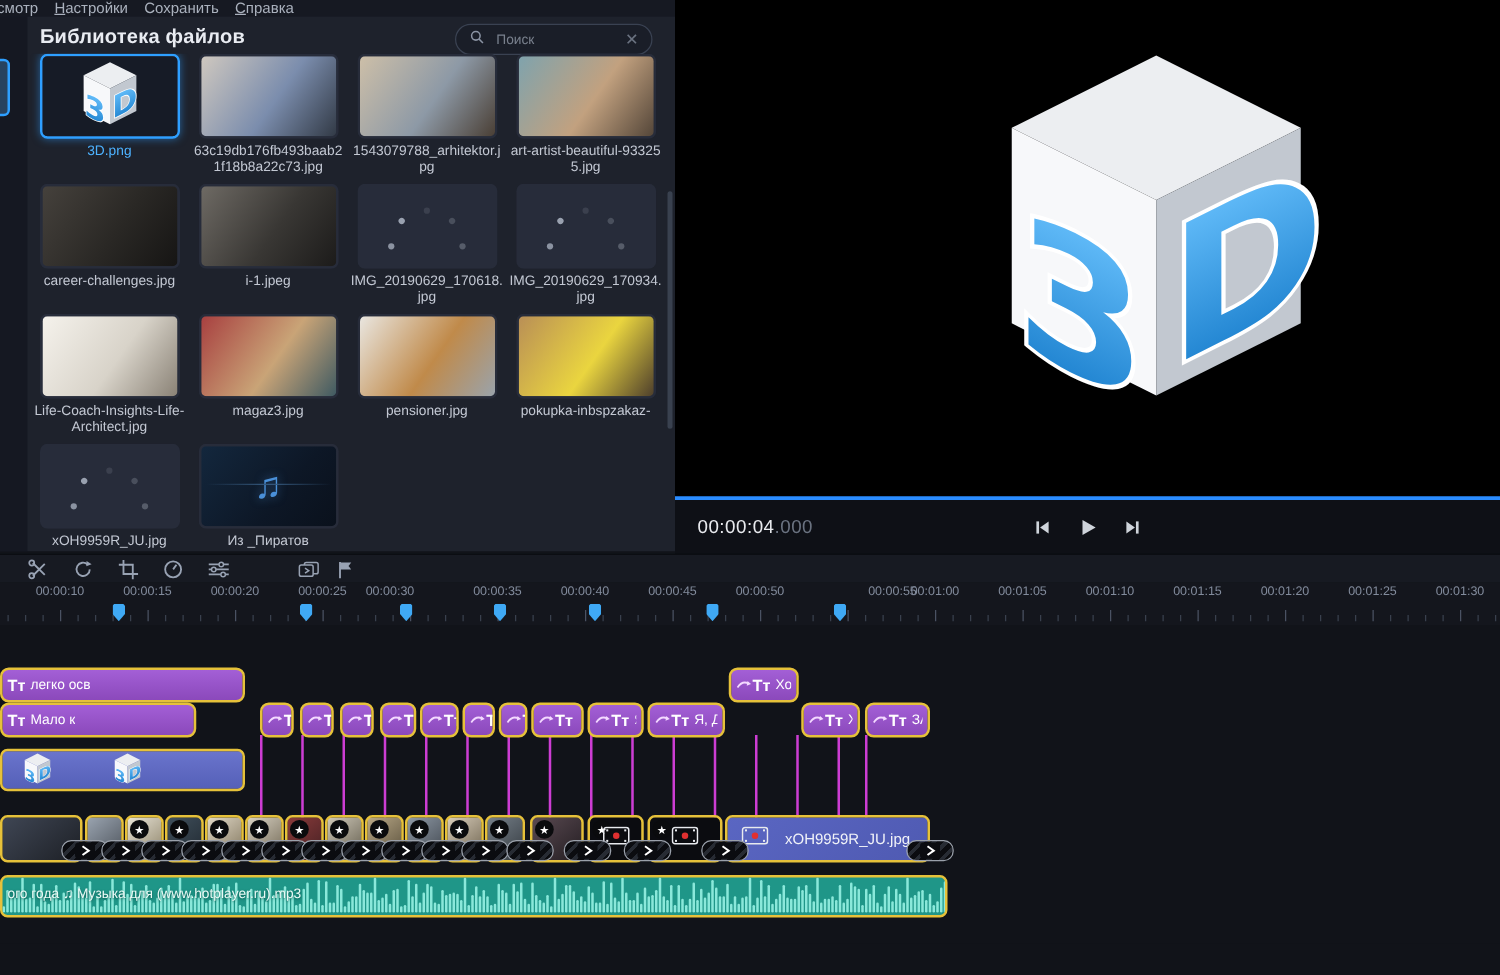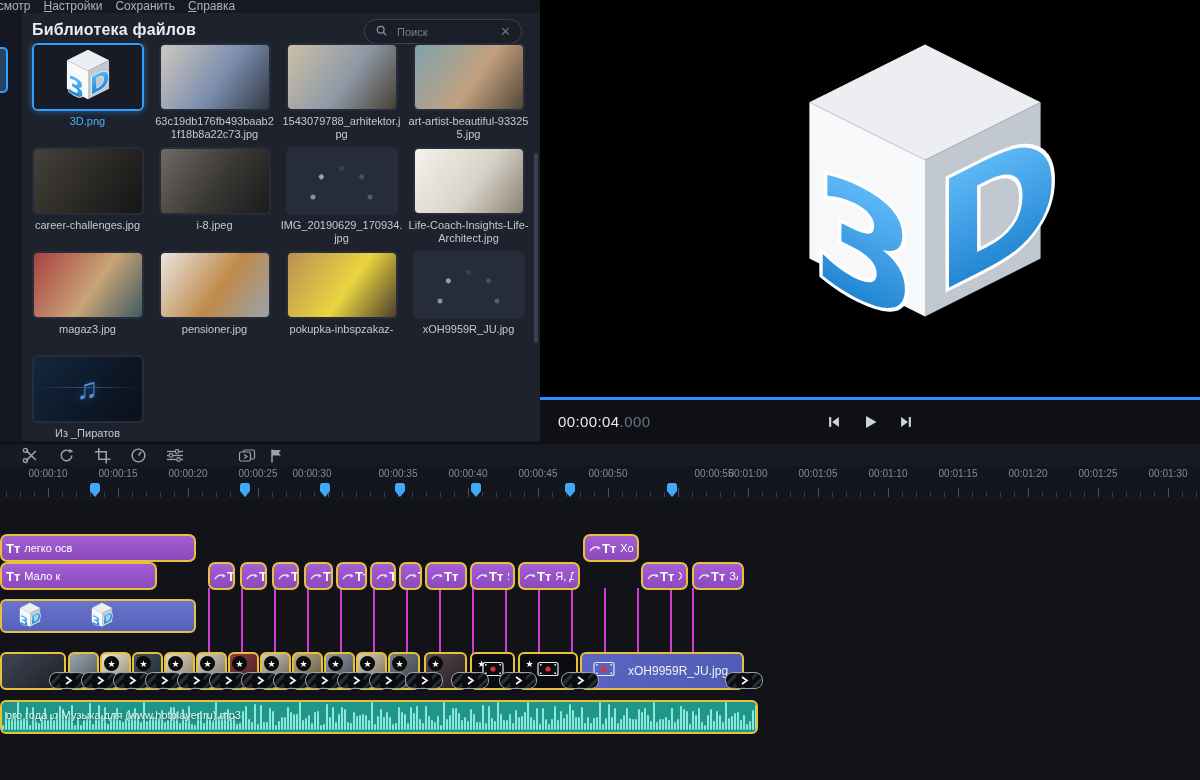--- a/index.html
+++ b/index.html
@@ -147,21 +147,35 @@
         <div class="lib-item">
           <div class="thumb">
             <div class="photo-fill" style="background: linear-gradient(125deg, rgb(69, 65, 60), rgb(42, 40, 37) 55%, rgb(22, 21, 20));"></div>
           </div>
           <div class="thumb-label">career-challenges.jpg</div>
         </div>
         <div class="lib-item">
           <div class="thumb">
             <div class="photo-fill" style="background: linear-gradient(125deg, rgb(110, 106, 100), rgb(57, 55, 52) 55%, rgb(28, 27, 26));"></div>
           </div>
-          <div class="thumb-label">i-8.jpeg</div>
+          <div class="thumb-label">i-1.jpeg</div>
+        </div>
+        <div class="lib-item">
+          <div class="thumb">
+            <div class="spinner">
+              <i style="transform: rotate(0deg) translateY(-13px); transform-origin: 2.5px 18px; left: 15.5px; top: 15.5px; opacity: 0.15;"></i>
+              <i style="transform: rotate(45deg) translateY(-13px); transform-origin: 2.5px 18px; left: 15.5px; top: 15.5px; opacity: 0.25;"></i>
+              <i style="transform: rotate(90deg) translateY(-13px); transform-origin: 2.5px 18px; left: 15.5px; top: 15.5px; opacity: 0.35;"></i>
+              <i style="transform: rotate(135deg) translateY(-13px); transform-origin: 2.5px 18px; left: 15.5px; top: 15.5px; opacity: 0.45;"></i>
+              <i style="transform: rotate(225deg) translateY(-13px); transform-origin: 2.5px 18px; left: 15.5px; top: 15.5px; opacity: 0.65;"></i>
+              <i style="transform: rotate(270deg) translateY(-13px); transform-origin: 2.5px 18px; left: 15.5px; top: 15.5px; opacity: 0.75;"></i>
+              <i style="transform: rotate(315deg) translateY(-13px); transform-origin: 2.5px 18px; left: 15.5px; top: 15.5px; opacity: 0.85;"></i>
+            </div>
+          </div>
+          <div class="thumb-label">IMG_20190629_170618.jpg</div>
         </div>
         <div class="lib-item">
           <div class="thumb">
             <div class="spinner">
               <i style="transform: rotate(0deg) translateY(-13px); transform-origin: 2.5px 18px; left: 15.5px; top: 15.5px; opacity: 0.15;"></i>
               <i style="transform: rotate(45deg) translateY(-13px); transform-origin: 2.5px 18px; left: 15.5px; top: 15.5px; opacity: 0.25;"></i>
               <i style="transform: rotate(90deg) translateY(-13px); transform-origin: 2.5px 18px; left: 15.5px; top: 15.5px; opacity: 0.35;"></i>
               <i style="transform: rotate(135deg) translateY(-13px); transform-origin: 2.5px 18px; left: 15.5px; top: 15.5px; opacity: 0.45;"></i>
               <i style="transform: rotate(225deg) translateY(-13px); transform-origin: 2.5px 18px; left: 15.5px; top: 15.5px; opacity: 0.65;"></i>
               <i style="transform: rotate(270deg) translateY(-13px); transform-origin: 2.5px 18px; left: 15.5px; top: 15.5px; opacity: 0.75;"></i>

